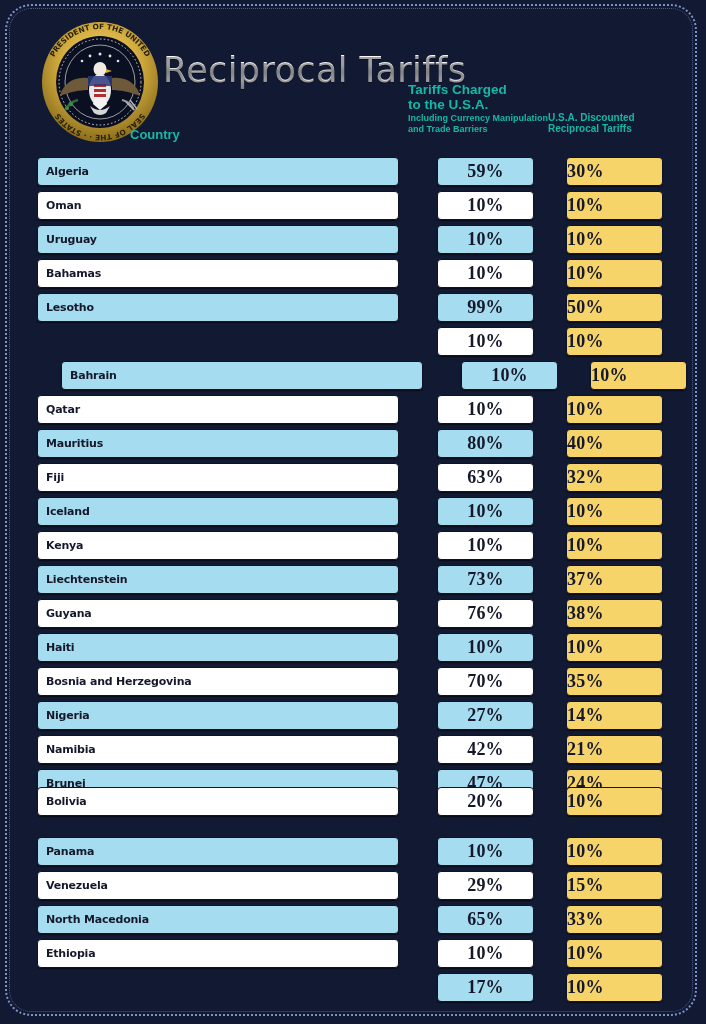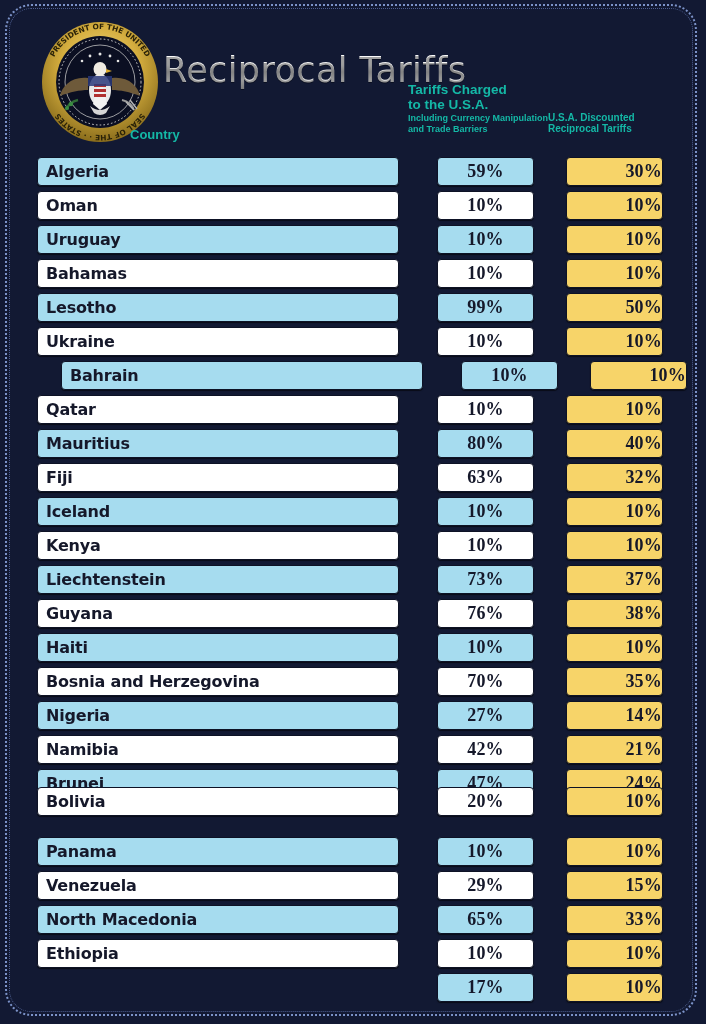--- a/index.html
+++ b/index.html
@@ -64,29 +64,29 @@
   .cell{
     position:absolute;top:0;height:29px;
     border-radius:4px;
     box-sizing:border-box;
     display:flex;align-items:center;
     border:1px solid #0d1225;
     box-shadow:0 1px 1px rgba(0,0,0,.55);
   }
   .c-country{left:37px;width:362px;padding-left:8px;justify-content:flex-start;}
   .c-tariff {left:437px;width:97px;justify-content:center;text-align:right;}
-  .c-disc   {left:566px;width:97px;justify-content:flex-end;}
+  .c-disc   {left:566px;width:97px;justify-content:flex-start;}
 
   .bg-blue  {background:#a6dcef;}
   .bg-white {background:#ffffff;}
   .bg-gold  {background:#f7d469;}
 
   .c-country span{
     font-family:"DejaVu Sans", sans-serif;
-    font-size:16px;font-weight:bold;color:#15182a;
+    font-size:11px;font-weight:bold;color:#15182a;
     letter-spacing:-.2px;white-space:nowrap;
   }
   .c-tariff span,.c-disc span{
     font-family:"Liberation Serif", serif;
     font-size:18px;font-weight:bold;color:#15182a;
     letter-spacing:.2px;
   }
 </style>
 </head>
 <body>
@@ -212,23 +212,20 @@
         <span>Lesotho</span>
       </div>
       <div class="cell c-tariff bg-blue">
         <span>99%</span>
       </div>
       <div class="cell c-disc bg-gold">
         <span>50%</span>
       </div>
     </div>
     <div class="row" style="top: 327px;">
-      <div class="cell c-country bg-white">
-        <span>Ukraine</span>
-      </div>
       <div class="cell c-tariff bg-white">
         <span>10%</span>
       </div>
       <div class="cell c-disc bg-gold">
         <span>10%</span>
       </div>
     </div>
     <div class="row" style="top: 361px; margin-left: 24px;">
       <div class="cell c-country bg-blue">
         <span>Bahrain</span>

